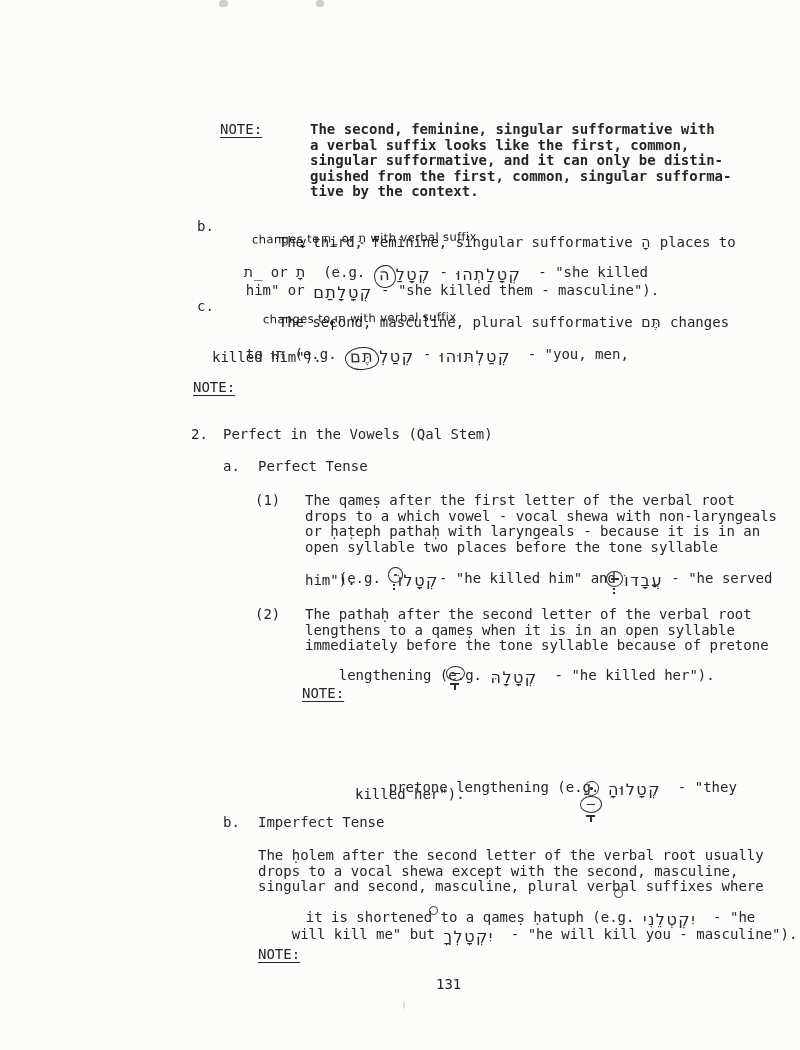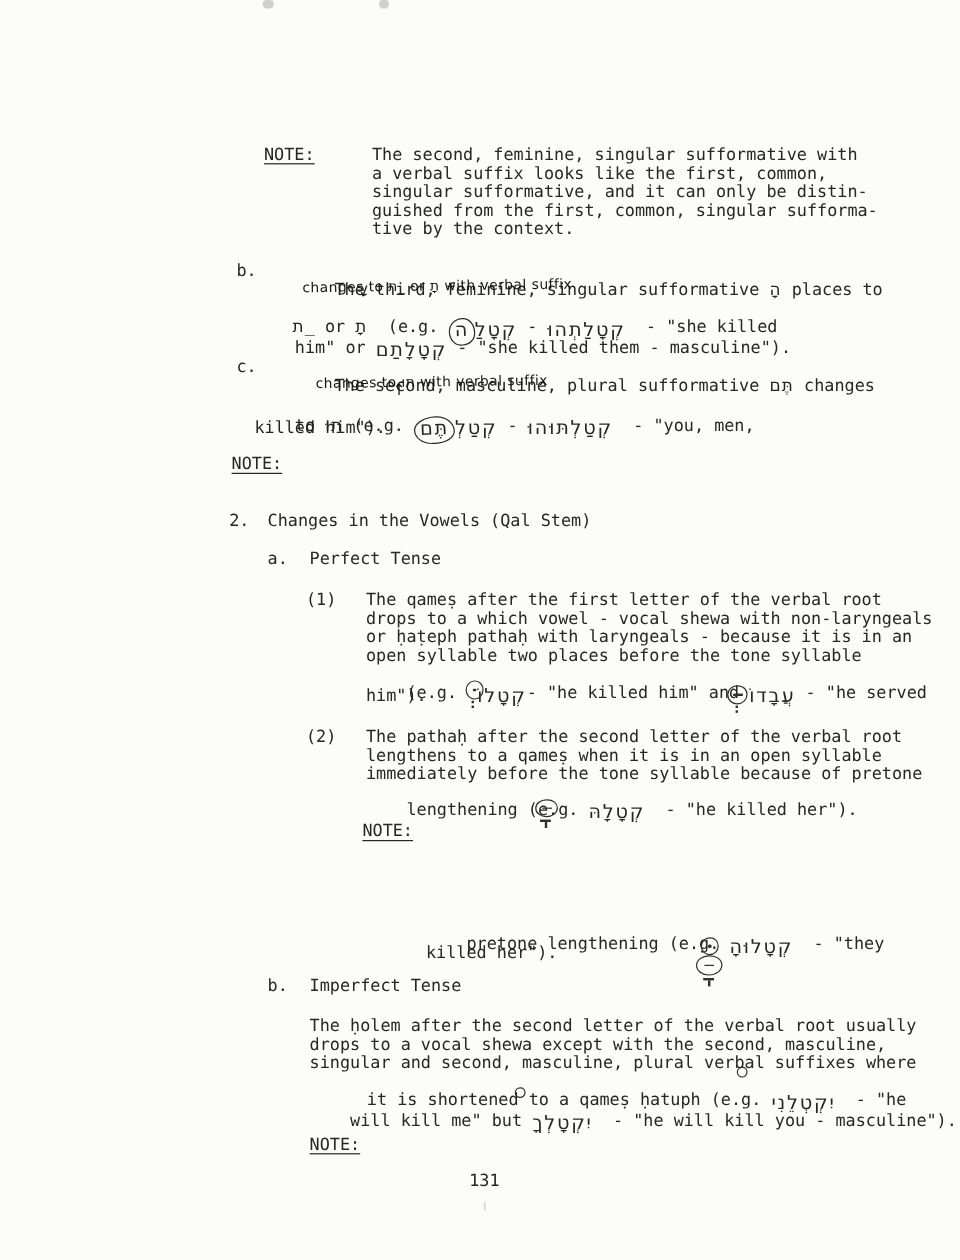--- a/index.html
+++ b/index.html
@@ -20,32 +20,32 @@
   .hw{position:absolute;font-family:"DejaVu Sans","Liberation Sans",sans-serif;font-size:11.5px;color:#151515;letter-spacing:0.4px;white-space:pre;transform:rotate(-0.8deg);}
   .hw-arrow{position:absolute;font-family:"DejaVu Sans",sans-serif;font-size:13px;color:#151515;}
   .ring{position:absolute;border:1.5px solid #2e2e2e;border-radius:50% 48% 52% 50%;}
   .ring.dot::after{content:"";position:absolute;left:50%;top:50%;width:2.5px;height:2.5px;margin:-1.5px 0 0 -1.5px;background:#2e2e2e;border-radius:50%;}
   .ring.dash::after{content:"";position:absolute;left:50%;top:50%;width:8px;height:1.5px;margin:-1px 0 0 -4px;background:#2e2e2e;}
   .ring.small{border-width:1.2px;}
   .dots2{position:absolute;width:2px;height:2px;background:#2e2e2e;box-shadow:0 4px 0 #2e2e2e;}
   .qamats{position:absolute;width:9px;height:2px;background:#2e2e2e;}
   .qamats::after{content:"";position:absolute;left:3.5px;top:1.5px;width:2px;height:5px;background:#2e2e2e;}
   .artifact{position:absolute;background:#9a9a98;opacity:0.45;border-radius:40%;}
-  .footer-num{position:absolute;white-space:pre;}
+  .footer-num{position:absolute;white-space:pre;margin-left:45px;}
 </style>
 </head>
 <body>
 
 <div class="page">
 
   <div class="artifact" style="left:219px;top:0;width:9px;height:7px;"></div>
   <div class="artifact" style="left:316px;top:0;width:8px;height:7px;"></div>
 
   <div class="note-label" style="left:220px;top:122px;">NOTE:</div>
-  <div class="block" style="left:310px;top:122px;">The second, feminine, singular sufformative with
+  <div class="block" style="left:310px;top:122px;font-weight:bold;">The second, feminine, singular sufformative with
 a verbal suffix looks like the first, common,
 singular sufformative, and it can only be distin-
 guished from the first, common, singular sufforma-
 tive by the context.</div>
 
   <div class="line" style="left:197px;top:219px;">b.</div>
   <div class="line" style="left:245px;top:219px;">
     <span>The third, feminine, singular sufformative </span><span class="heb-inline">הָ</span><span> places to</span>
   </div>
   <div class="hw" style="left:252px;top:231px;">changes to ת_ or תָ with verbal suffix</div>
@@ -64,21 +64,21 @@
   <div class="hw" style="left:263px;top:311px;">changes to תוּ with verbal suffix</div>
   <div class="hw-arrow" style="left:327px;top:318px;">↑</div>
   <div class="line" style="left:212px;top:331px;">
     <span>to </span><span class="heb-inline">תוּ</span><span> (e.g. </span><span class="hebword" dir="rtl"><span>קְטַלְ</span><span class="circled">תֶּם</span></span><span> - </span><span class="hebword" dir="rtl">קְטַלְתּוּהוּ</span><span>  - "you, men,</span>
   </div>
   <div class="line" style="left:212px;top:350px;">killed him").</div>
 
   <div class="note-label" style="left:193px;top:380px;">NOTE:</div>
 
   <div class="line" style="left:191px;top:427px;">2.</div>
-  <div class="line" style="left:223px;top:427px;">Changes in the Vowels (Qal Stem)</div>
+  <div class="line" style="left:223px;top:427px;">Perfect in the Vowels (Qal Stem)</div>
 
   <div class="line" style="left:223px;top:459px;">a.</div>
   <div class="line" style="left:258px;top:459px;">Perfect Tense</div>
 
   <div class="line" style="left:255px;top:493px;">(1)</div>
   <div class="block" style="left:305px;top:493px;">The qameṣ after the first letter of the verbal root
 drops to a which vowel - vocal shewa with non-laryngeals
 or ḥaṭeph pathaḥ with laryngeals - because it is in an
 open syllable two places before the tone syllable</div>
   <div class="line" style="left:305px;top:555px;">

